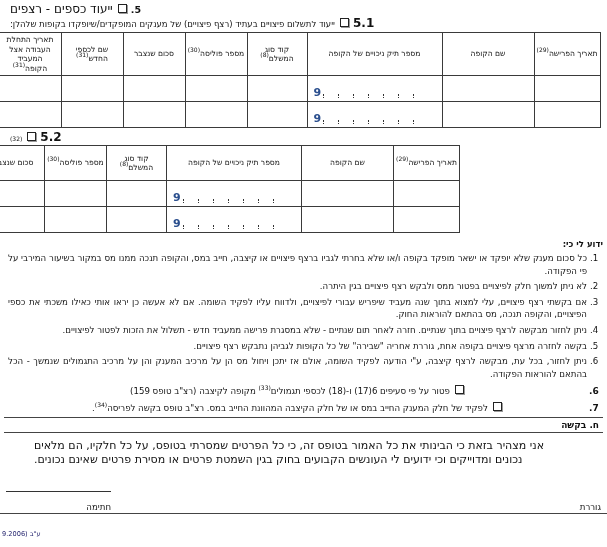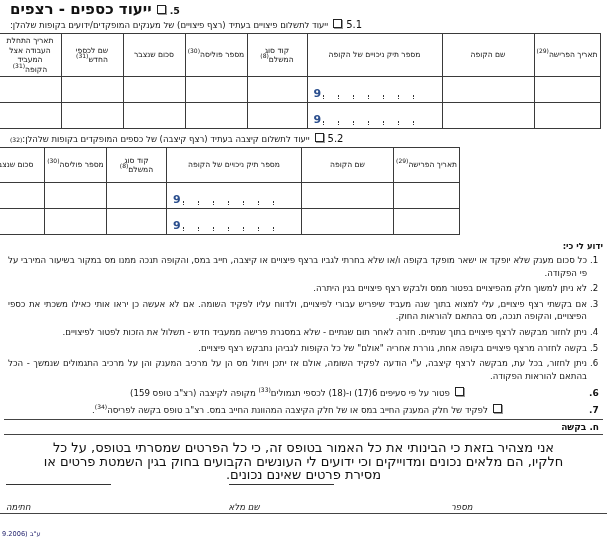--- a/index.html
+++ b/index.html
@@ -47,38 +47,39 @@
     height: 7px;
     border: 1px solid #222;
     background: #fff;
     margin-left: 5px;
     position: relative;
     top: 0px;
     flex: 0 0 auto;
     box-shadow: 1px 1px 0 #9a9a9a;
   }
   .sec-title {
-    font-weight: bold;
-    font-size: 15px;
+    font-weight: normal;
+    font-size: 12px;
     white-space: nowrap;
   }
 
   .sub-head {
     display: flex;
     flex-direction: row;
     align-items: baseline;
     justify-content: flex-start;
     font-size: 8.5px;
     line-height: 11px;
     margin: 2px 0 2px 0;
   }
   .sub-num {
-    font-size: 10px;
+    font-size: 12px;
     margin-left: 4px;
     white-space: nowrap;
+    font-weight: bold;
   }
   .sub-title { font-size: 8.5px; white-space: nowrap; }
 
   sup.fn { font-size: 6px; vertical-align: super; line-height: 0; }
 
   
   table.form-tbl {
     border-collapse: collapse;
     table-layout: fixed;
     border: 1.4px solid #3a3a3a;
@@ -197,23 +198,23 @@
   .decl-bar {
     border-top: 1.3px solid #444;
     border-bottom: 1.3px solid #444;
     font-size: 9px;
     font-weight: bold;
     padding: 2px 4px 2px 0;
     margin-top: 3px;
     text-align: right;
   }
   .decl-body {
-    font-size: 13px;
+    font-size: 11px;
     line-height: 13.5px;
-    text-align: center;
+    text-align: left;
     padding: 6px 30px 0 30px;
   }
 
   
   .sig-area {
     position: absolute;
     left: 0;
     right: 0;
     bottom: 36px;
     border-bottom: 1.4px solid #444;
@@ -223,26 +224,25 @@
     display: flex;
     flex-direction: row;
     justify-content: space-between;
     align-items: flex-end;
     padding: 0 6px;
     height: 16px;
     box-sizing: border-box;
   }
   .sig-item {
     width: 140px;
-    text-align: left;
+    text-align: right;
     font-size: 8.6px;
     line-height: 11px;
     border-top: 1.1px solid #333;
-    padding-top: 17px;
-    font-style: italic;
+    padding-top: 10px;
   }
   .sig-item.date { border-top: none; }
   .sig-spacer { flex: 1 1 auto; }
 
   .footer {
     position: absolute;
     bottom: 12px;
     left: 2px;
     font-size: 6.6px;
     color: #1f1f6b;
@@ -260,21 +260,21 @@
       <span class="sec-num">5.</span>
       <span class="chk"></span>
       <span class="sec-title">ייעוד כספים - רצפים</span>
     </div>
   </div>
 
   <div class="sub-head" style="justify-content:flex-start; padding-left:6px;">
     <div style="display:flex; align-items:baseline; margin-right:auto;">
       <span class="sub-num">5.1</span>
       <span class="chk"></span>
-      <span class="sub-title">ייעוד לתשלום פיצויים בעתיד (רצף פיצויים) של מענקים המופקדים/ידועים בקופות שלהלן:</span>
+      <span class="sub-title">ייעוד לתשלום פיצויים בעתיד (רצף פיצויים) של מענקים המופקדים/שיופקדו בקופות שלהלן:</span>
     </div>
   </div>
 
   <div class="tbl-wrap-1">
     <table class="form-tbl" id="tbl1">
       <colgroup>
         <col style="width:66px">
           <col style="width:92px">
           <col style="width:135px">
         <col style="width:60px">
@@ -359,21 +359,20 @@
           <td class="cell"></td>
         </tr>
       </tbody>
     </table>
   </div>
 
   <div class="sub-head" style="justify-content:flex-start; padding-left:6px; margin-top:4px;">
     <div style="display:flex; align-items:baseline; margin-right:auto;">
       <span class="sub-num">5.2</span>
       <span class="chk"></span>
-      <span class="sub-title">ייעוד לתשלום קיצבה בעתיד (רצף קיצבה) של כספים המופקדים בקופות שלהלן:</span>
         <sup class="fn">(32)</sup>
     </div>
   </div>
 
   <div class="tbl2-outer">
     <table class="form-tbl" id="tbl2">
       <colgroup>
         <col style="width:66px">
           <col style="width:92px">
           <col style="width:135px">
@@ -452,33 +451,33 @@
 
   <div class="notice-lead">ידוע לי כי:</div>
 
   <ol class="notice">
     <li>
       <span class="li-num">1.</span>
       <span class="li-txt">כל סכום מענק שלא יופקד או ישאר מופקד בקופה ו/או שלא בחרתי לגביו ברצף פיצויים או קיצבה, חייב במס, והקופה תנכה ממנו מס במקור בשיעור המירבי על פי הפקודה.</span>
     </li>
     <li>
       <span class="li-num">2.</span>
-      <span class="li-txt" style="text-align:center">לא ניתן למשוך חלק מהפיצויים בפטור ממס ולבקש רצף פיצויים בגין היתרה.</span>
+      <span class="li-txt" style="text-align:center">לא ניתן למשוך חלק לפיצויים בפטור ממס ולבקש רצף פיצויים בגין היתרה.</span>
     </li>
     <li>
       <span class="li-num">3.</span>
       <span class="li-txt">אם בקשתי רצף פיצויים, עלי למצוא בתוך שנה מעביד שיפריש עבורי לפיצויים, ולדווח עליו לפקיד השומה. אם לא אעשה כן יראו אותי כאילו משכתי את כספי הפיצויים, והקופה תנכה, מס בהתאם להוראות החוק.</span>
     </li>
     <li>
       <span class="li-num">4.</span>
       <span class="li-txt">ניתן לחזור מבקשה לרצף פיצויים בתוך שנתיים. חזרה לאחר תום שנתיים - שלא במסגרת פרישה ממעביד חדש - תשלול את הזכות לפטור לפיצויים.</span>
     </li>
     <li>
       <span class="li-num">5.</span>
-      <span class="li-txt">בקשה לחזרה מרצף פיצויים בקופה אחת, גוררת אחריה "אולם" של כל הקופות לגביהן נתבקש רצף פיצויים.</span>
+      <span class="li-txt">בקשה לחזרה מרצף פיצויים בקופה אחת, גוררת אחריה "שבירה" של כל הקופות לגביהן נתבקש רצף פיצויים.</span>
     </li>
     <li>
       <span class="li-num">6.</span>
       <span class="li-txt">ניתן לחזור, בכל עת, מבקשה לרצף קיצבה, ע"י הודעה לפקיד השומה, אולם אז יתכן ויחול מס הן על מרכיב המענק והן על מרכיב התגמולים שנמשך - הכל בהתאם להוראות הפקודה.</span>
     </li>
   </ol>
 
   <div class="item-row">
     <span class="item-num">6.</span>
     <span class="item-txt">
@@ -492,26 +491,23 @@
       <span class="chk"></span><span>לפקיד של חלק המענק החייב במס או של חלק הקיצבה המהוונת החייב במס. רצ"ב טופס בקשה לפריסה</span><sup class="fn">(34)</sup><span>.</span>
     </span>
   </div>
 
   <div class="decl-bar">ח. בקשה</div>
   <div class="decl-body">אני מצהיר בזאת כי הבינותי את כל האמור בטופס זה, כי כל הפרטים שמסרתי בטופס, על כל חלקיו, הם מלאים נכונים ומדוייקים וכי ידועים לי העונשים הקבועים בחוק בגין השמטת פרטים או מסירת פרטים שאינם נכונים.</div>
 
   <div class="sig-area">
     <div class="sig-row">
       <div class="sig-item date" style="width:150px; border-top:none;">
-        <span>מספר</span>
+        <span>גוררת</span>
       </div>
       <div class="sig-spacer"></div>
-      <div class="sig-item" style="width:105px;">
-        <span>שם מלא</span>
-      </div>
       <div class="sig-spacer"></div>
       <div class="sig-item" style="width:105px;">
         <span>חתימה</span>
       </div>
     </div>
   </div>
 
   <div class="footer">9.2006) ע"ב</div>
 
 </div>

